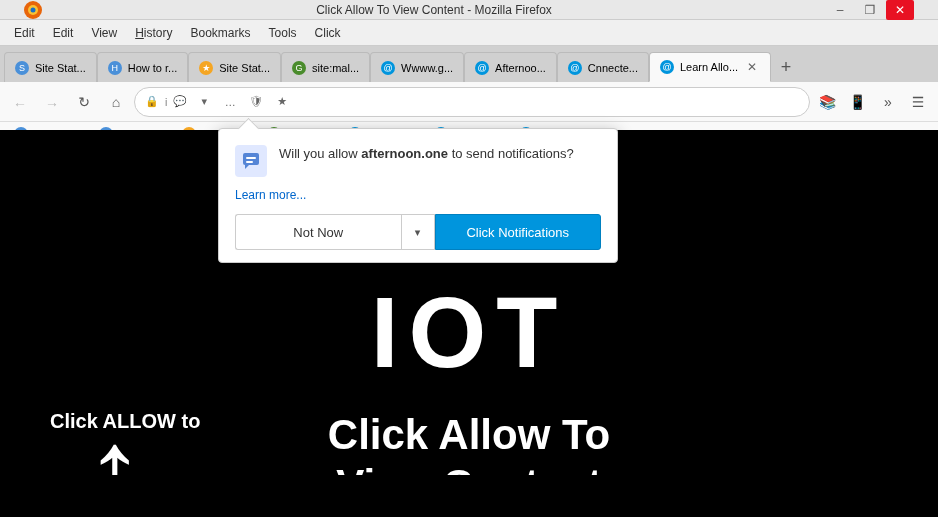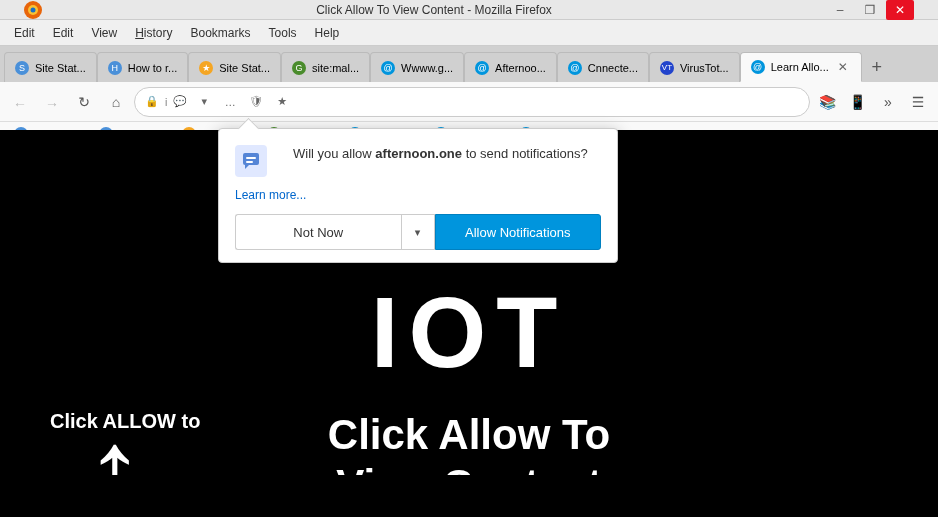--- a/index.html
+++ b/index.html
@@ -163,21 +163,21 @@
       content: '';
       position: absolute;
       top: -8px;
       left: 22px;
       width: 14px; height: 14px;
       background: white;
       border-left: 1px solid #ccc;
       border-top: 1px solid #ccc;
       transform: rotate(45deg);
     }
-    .notif-header { display: flex; gap: 26px; align-items: flex-start; margin-bottom: 8px; }
+    .notif-header { display: flex; gap: 12px; align-items: flex-start; margin-bottom: 8px; }
     .notif-icon {
       width: 32px; height: 32px; flex-shrink: 0;
       background: #e0e8ff; border-radius: 4px;
       display: flex; align-items: center; justify-content: center;
       font-size: 18px; color: #4466cc;
     }
     .notif-text { font-size: 13px; color: #333; line-height: 1.4; }
     .notif-text strong { font-weight: bold; }
     .notif-learn-more { color: #0066cc; font-size: 12px; cursor: pointer; text-decoration: none; display: inline-block; margin-bottom: 12px; }
     .notif-buttons { display: flex; gap: 0; align-items: stretch; }
@@ -306,21 +306,21 @@
   </div>
 </div>
 
 <div class="menubar">
   <div class="menubar-item">Edit</div>
   <div class="menubar-item">Edit</div>
   <div class="menubar-item">View</div>
   <div class="menubar-item"><u>H</u>istory</div>
   <div class="menubar-item">Bookmarks</div>
   <div class="menubar-item">Tools</div>
-  <div class="menubar-item">Help</div>
+  <div class="menubar-item">Click</div>
 </div>
 
 <div class="tabsbar">
 
   <div class="tab">
     <div class="fav-circle" style="background:#4a90d9;">S</div>
     <span class="tab-label">Site Stat...</span>
   </div>
 
   <div class="tab">
@@ -346,24 +346,20 @@
   <div class="tab">
     <div class="fav-circle" style="background:#0095dd;">@</div>
     <span class="tab-label">Afternoo...</span>
   </div>
 
   <div class="tab">
     <div class="fav-circle" style="background:#0095dd;">@</div>
     <span class="tab-label">Cnnecte...</span>
   </div>
 
-  <div class="tab">
-    <div class="fav-circle" style="background:#2244cc; font-size:8px;">VT</div>
-    <span class="tab-label">VirusTot...</span>
-  </div>
 
   <div class="tab active">
     <div class="fav-circle" style="background:#0095dd;">@</div>
     <span class="tab-label">Learn Allo...</span>
     <button class="tab-close">✕</button>
   </div>
   <button class="tab-new">+</button>
 </div>
 
 <div class="navbar">
@@ -449,15 +445,15 @@
       </svg>
     </div>
     <div class="notif-text">
       <span>Will you allow </span><strong>afternoon.one</strong><span> to send notifications?</span>
     </div>
   </div>
   <a class="notif-learn-more">Learn more...</a>
   <div class="notif-buttons">
     <button class="notif-not-now">Not Now</button>
     <button class="notif-dropdown">▾</button>
-    <button class="notif-allow">Allow Notifications</button>
+    <button class="notif-allow">Click Notifications</button>
   </div>
 </div>
 
 </body></html>

